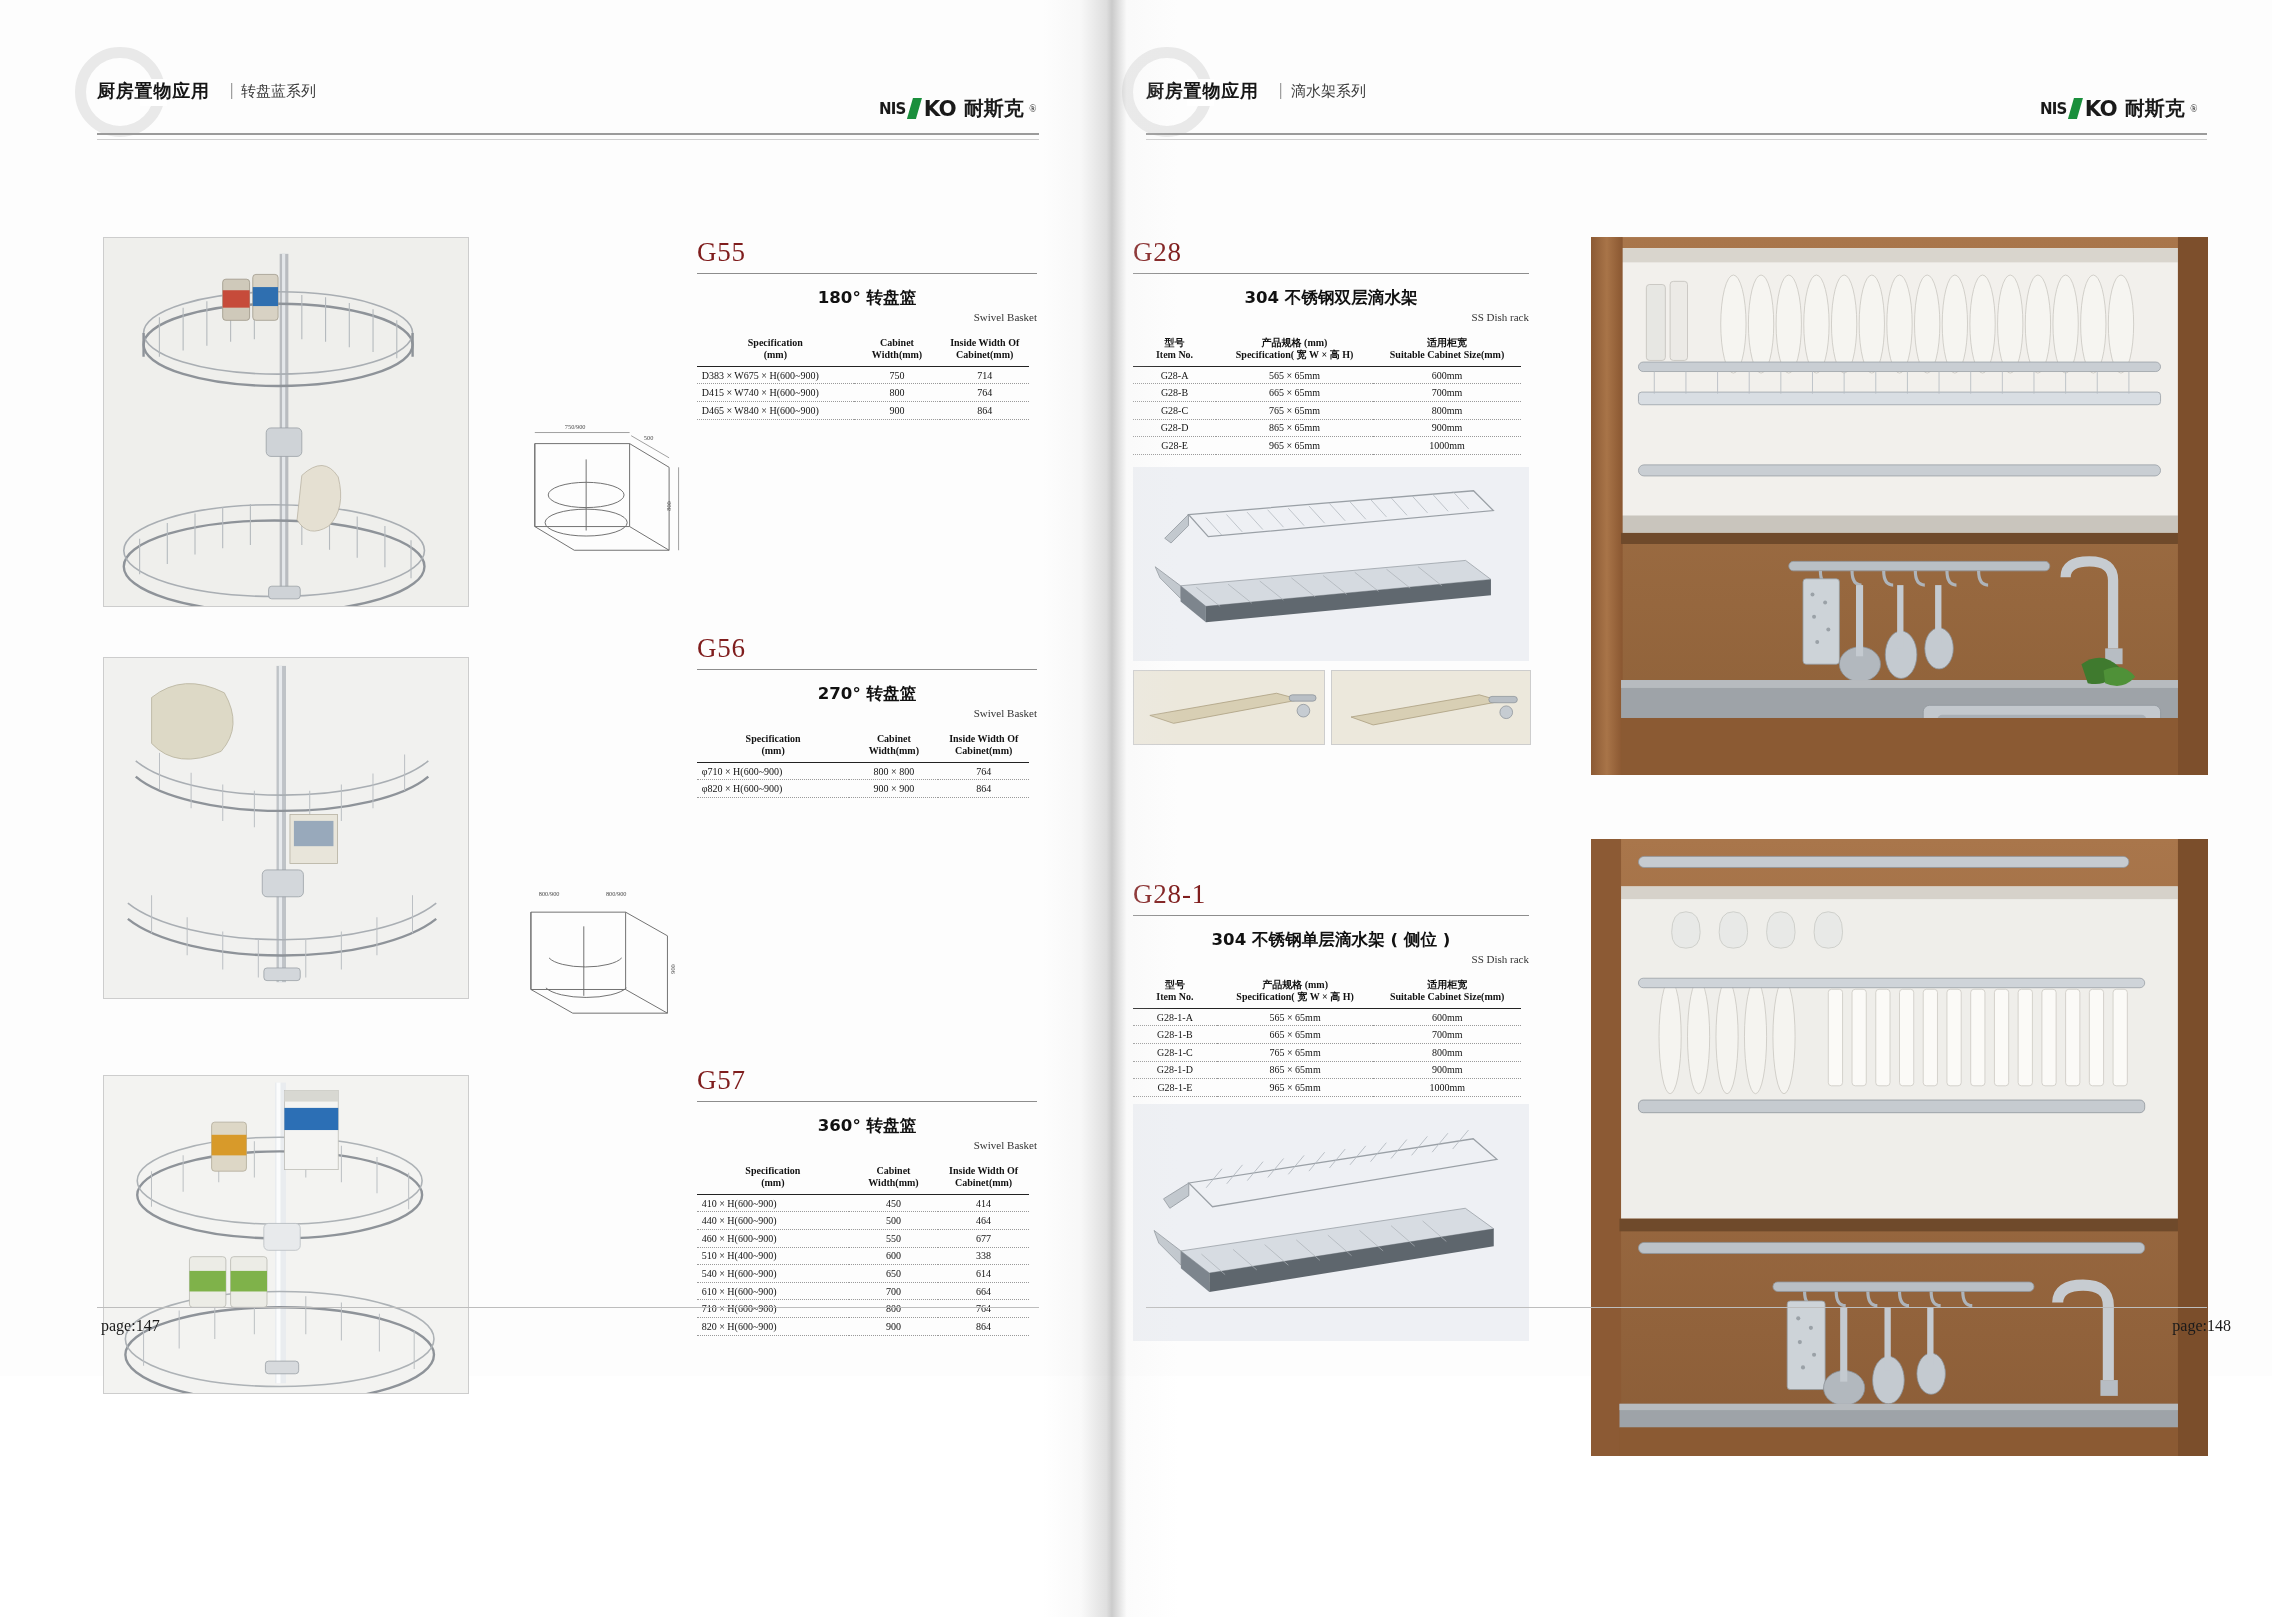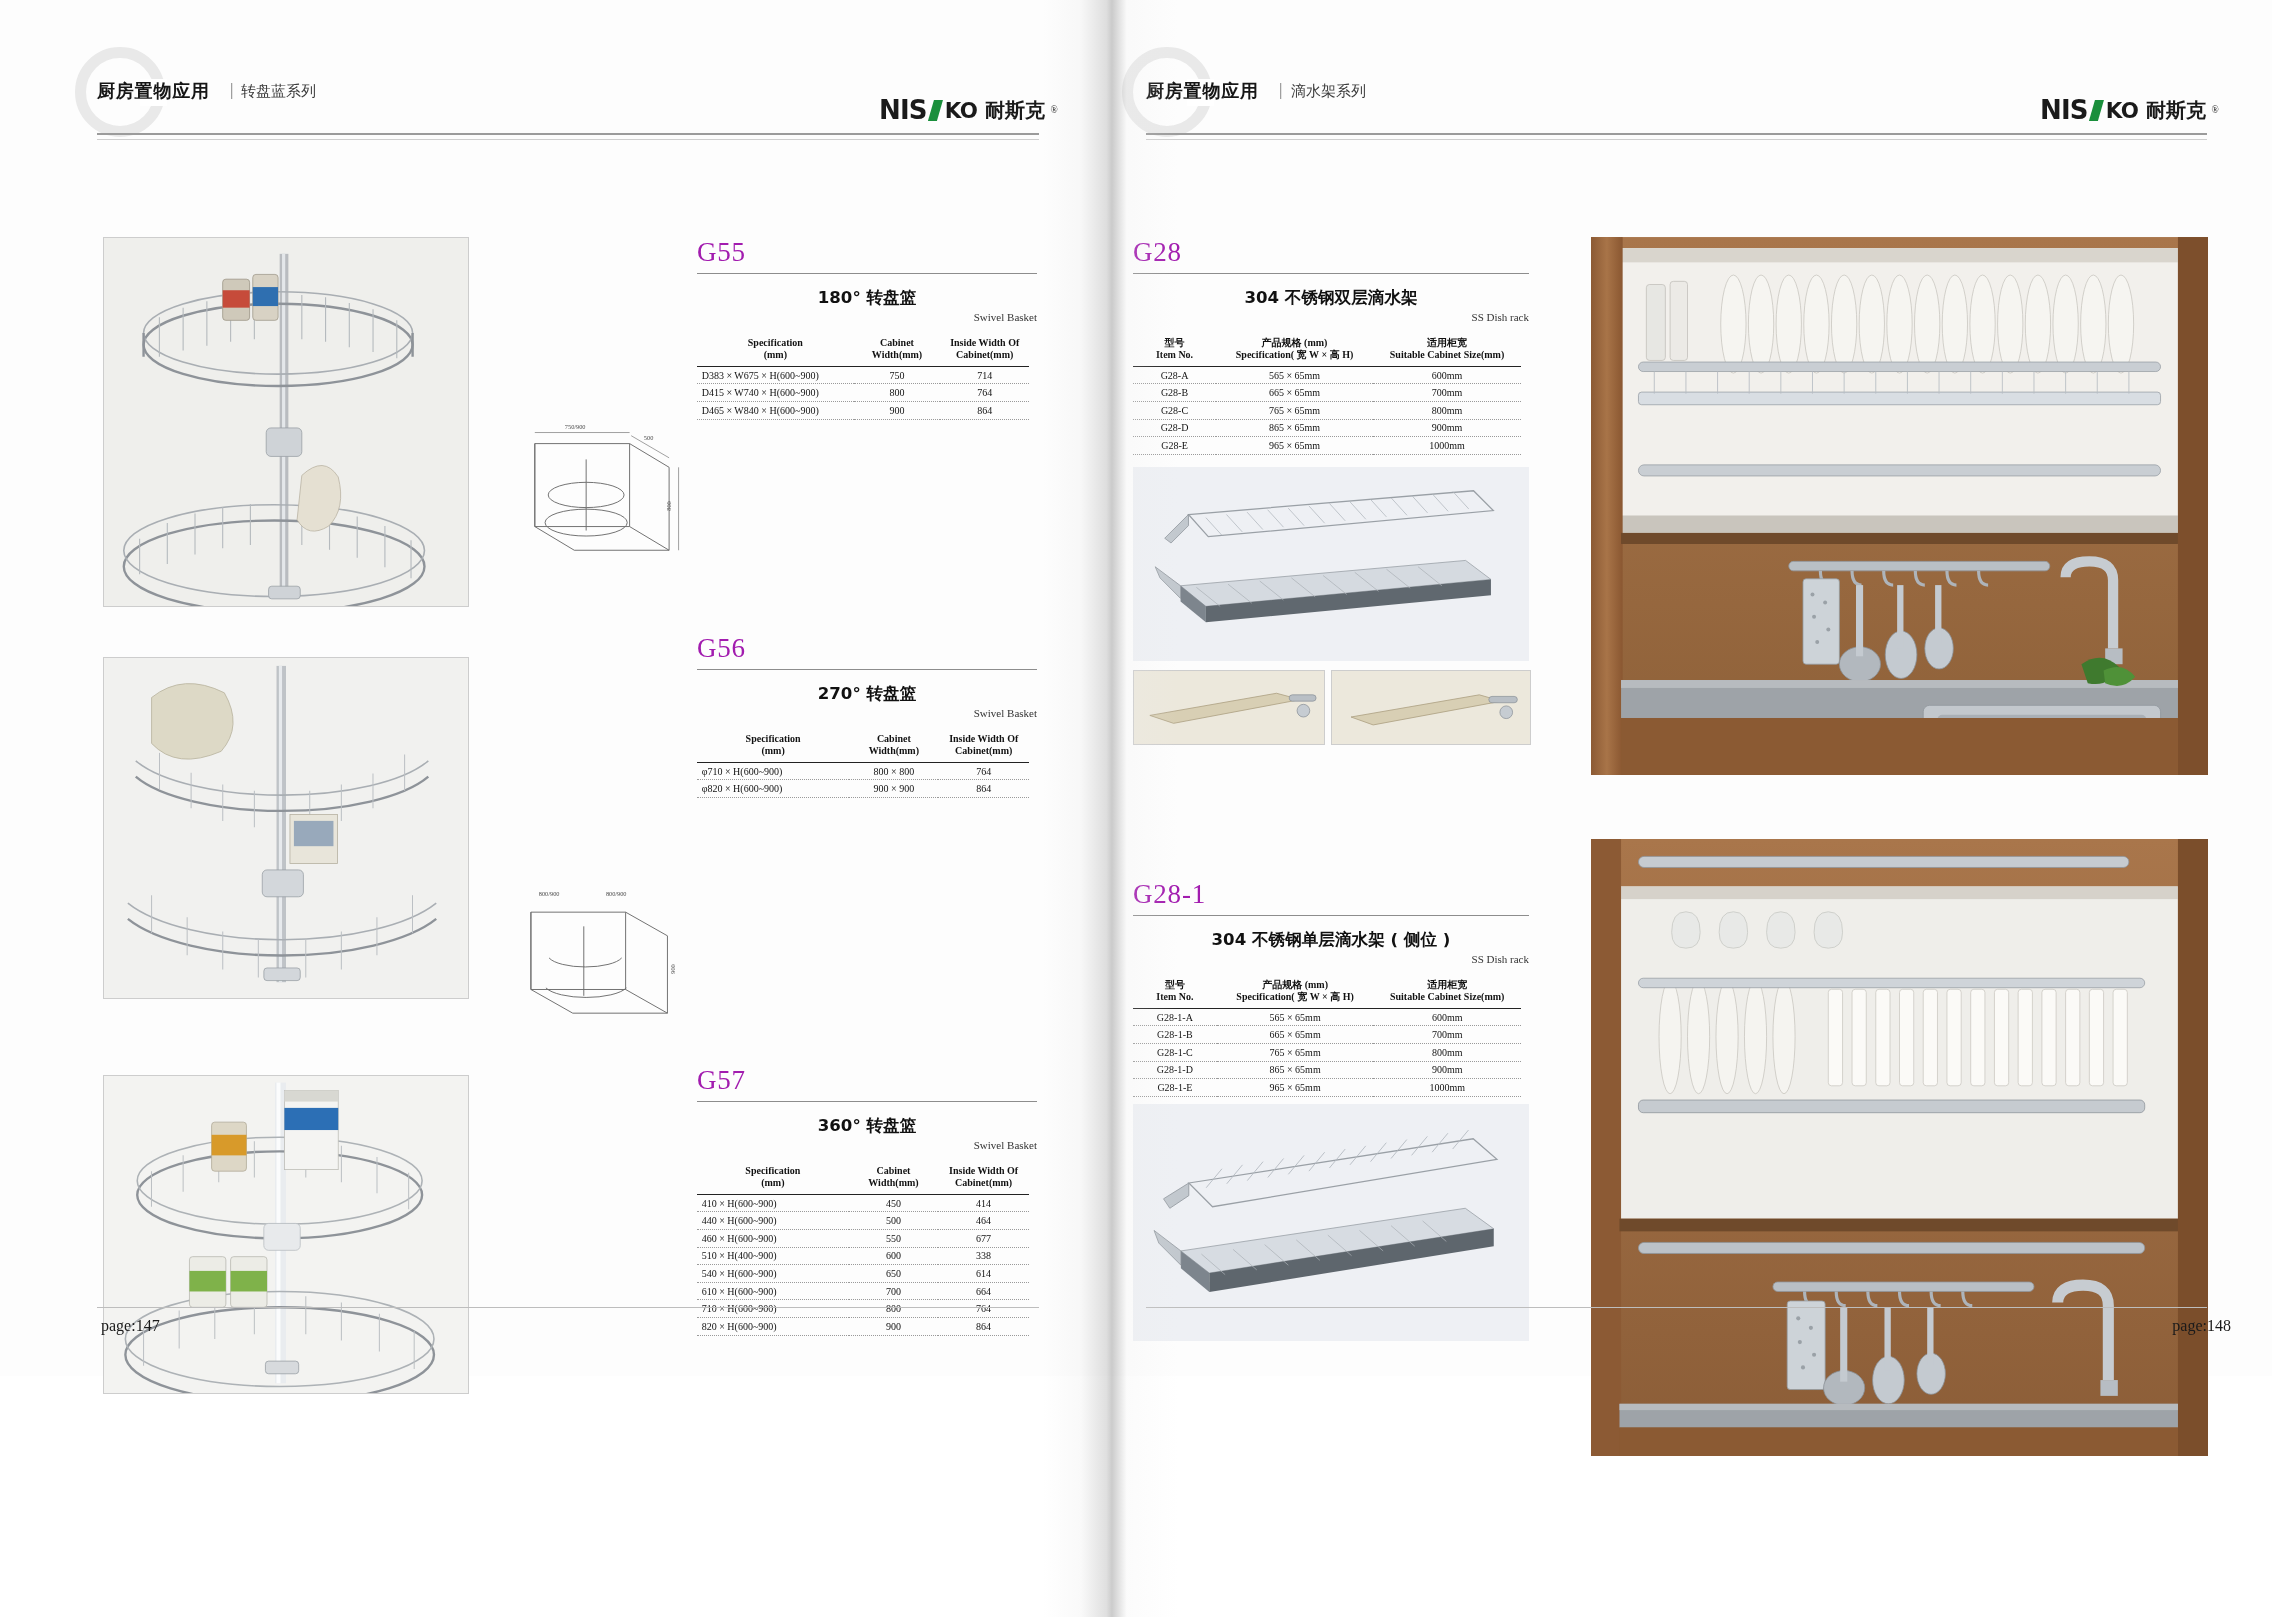--- a/index.html
+++ b/index.html
@@ -47,40 +47,40 @@
     font-size:15px;color:#3b3b3b;white-space:nowrap;
   }
   .hdr .rule{
     position:absolute;height:1.6px;background:#9b9b9b;top:133px;
   }
   .hdr .rule2{
     position:absolute;height:0.8px;background:#cfcfcf;top:139px;
   }
   .logo{position:absolute;top:95px;display:flex;align-items:center;gap:5.5px;}
   .logo .n1{
-    font-family:"DejaVu Sans", sans-serif;font-weight:bold;font-size:26px;
+    font-family:"DejaVu Sans", sans-serif;font-weight:bold;font-size:15px;
     color:#1a1a1a;letter-spacing:-0.8px;
   }
   .logo .slash{
     display:inline-block;width:8.7px;height:20.6px;background:#1a8f3c;
     transform:skewX(-16deg);margin:0 -0.8px;
   }
   .logo .n2{
     font-family:"DejaVu Sans", sans-serif;font-weight:bold;font-size:21.4px;
     color:#1a1a1a;letter-spacing:-0.8px;
   }
   .logo .cn{
     font-family:"DejaVu Sans", sans-serif;font-weight:bold;font-size:20px;
     color:#1a1a1a;margin-left:2.4px;
   }
   .logo .tm{font-size:9.5px;color:#1a1a1a;vertical-align:super;}
 
   
   .code{
-    font-family:"Liberation Serif", serif;font-size:27px;color:#a21caf;
+    font-family:"Liberation Serif", serif;font-size:27px;color:#7f1d1d;
     letter-spacing:0.8px;
   }
   .code-rule{height:1.6px;background:#8d8d8d;margin-top:4.7px;}
   .title-cn{
     font-family:"DejaVu Sans", sans-serif;font-size:16.6px;color:#111;
     margin-top:12.7px;font-weight:bold;text-align:center;
   }
   .title-en{
     font-family:"Liberation Serif", serif;font-size:11px;color:#333;
     margin-top:2.4px;

